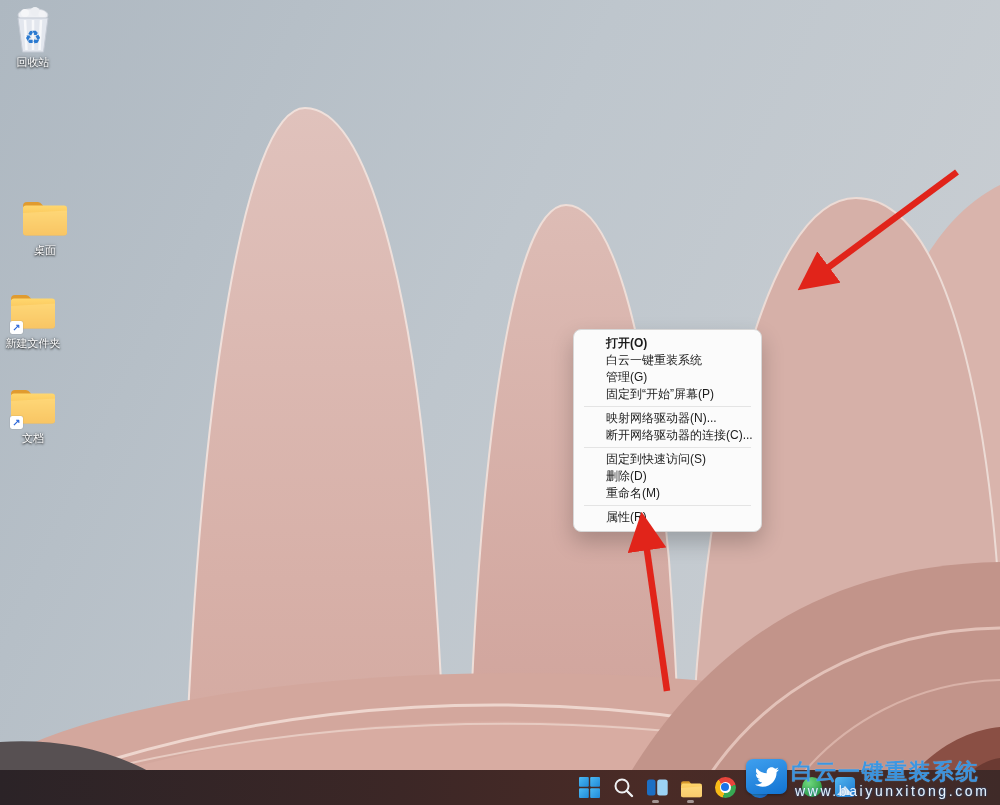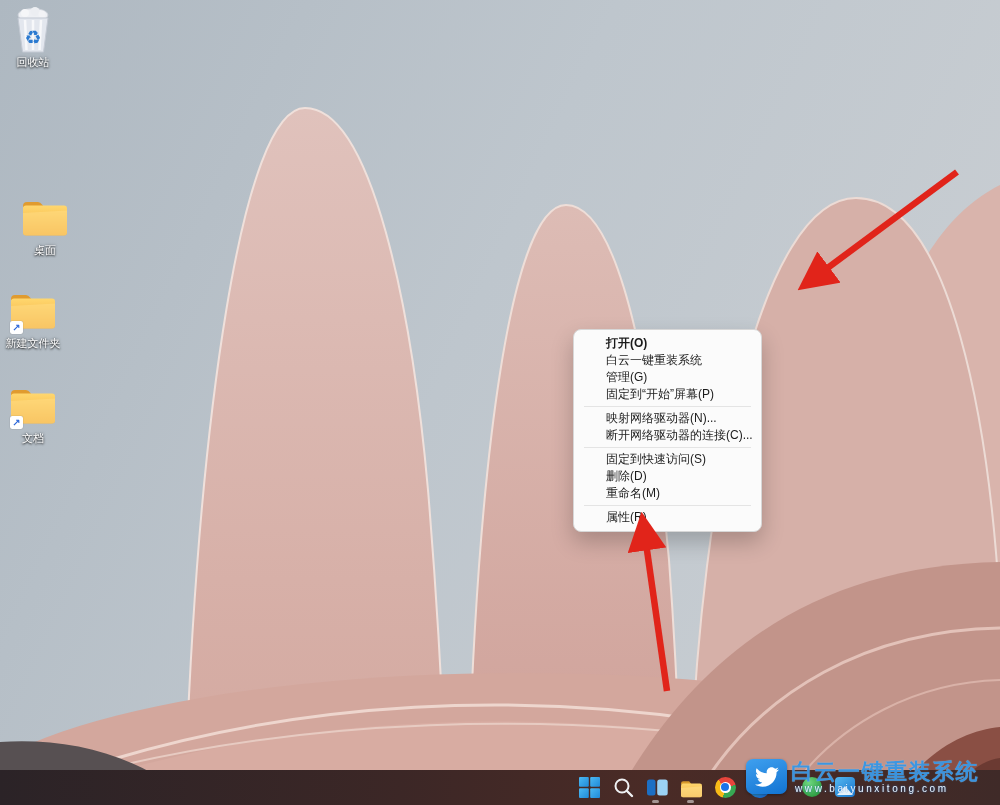--- a/index.html
+++ b/index.html
@@ -44,21 +44,21 @@
   .photos-tile .mt{position:absolute;bottom:2px;left:2px;width:0;height:0;border-left:8px solid transparent;
     border-right:8px solid transparent;border-bottom:9px solid #e9f4fc;}
 
   
   .watermark{position:absolute;left:735px;top:754px;width:265px;height:47px;z-index:10;}
   .wm-logo{position:absolute;left:11px;top:5px;width:41px;height:35px;border-radius:7px;
     background:linear-gradient(160deg,#3fa0ef,#1273d2);display:flex;align-items:center;justify-content:center;
     box-shadow:0 1px 3px rgba(0,0,0,.35);}
   .wm-brand{position:absolute;left:56px;top:3px;width:210px;font-size:22px;font-weight:bold;letter-spacing:1.5px;
     color:rgba(54,148,226,.95);text-shadow:0 0 1px rgba(210,235,255,.55);white-space:nowrap;}
-  .wm-url{position:absolute;left:60px;top:29px;font-size:10px;letter-spacing:2.6px;color:#e9f4fd;
+  .wm-url{position:absolute;left:60px;top:29px;font-size:14px;letter-spacing:2.6px;color:#e9f4fd;
     text-shadow:0 0 2px rgba(30,110,200,.9);white-space:nowrap;}
 </style>
 </head>
 <body>
 
 <div class="stage">
 
   <svg class="wall" width="1000" height="805" viewBox="0 0 1000 805">
     <defs>
       <linearGradient id="petg1" x1="0" y1="0" x2="0" y2="1">

